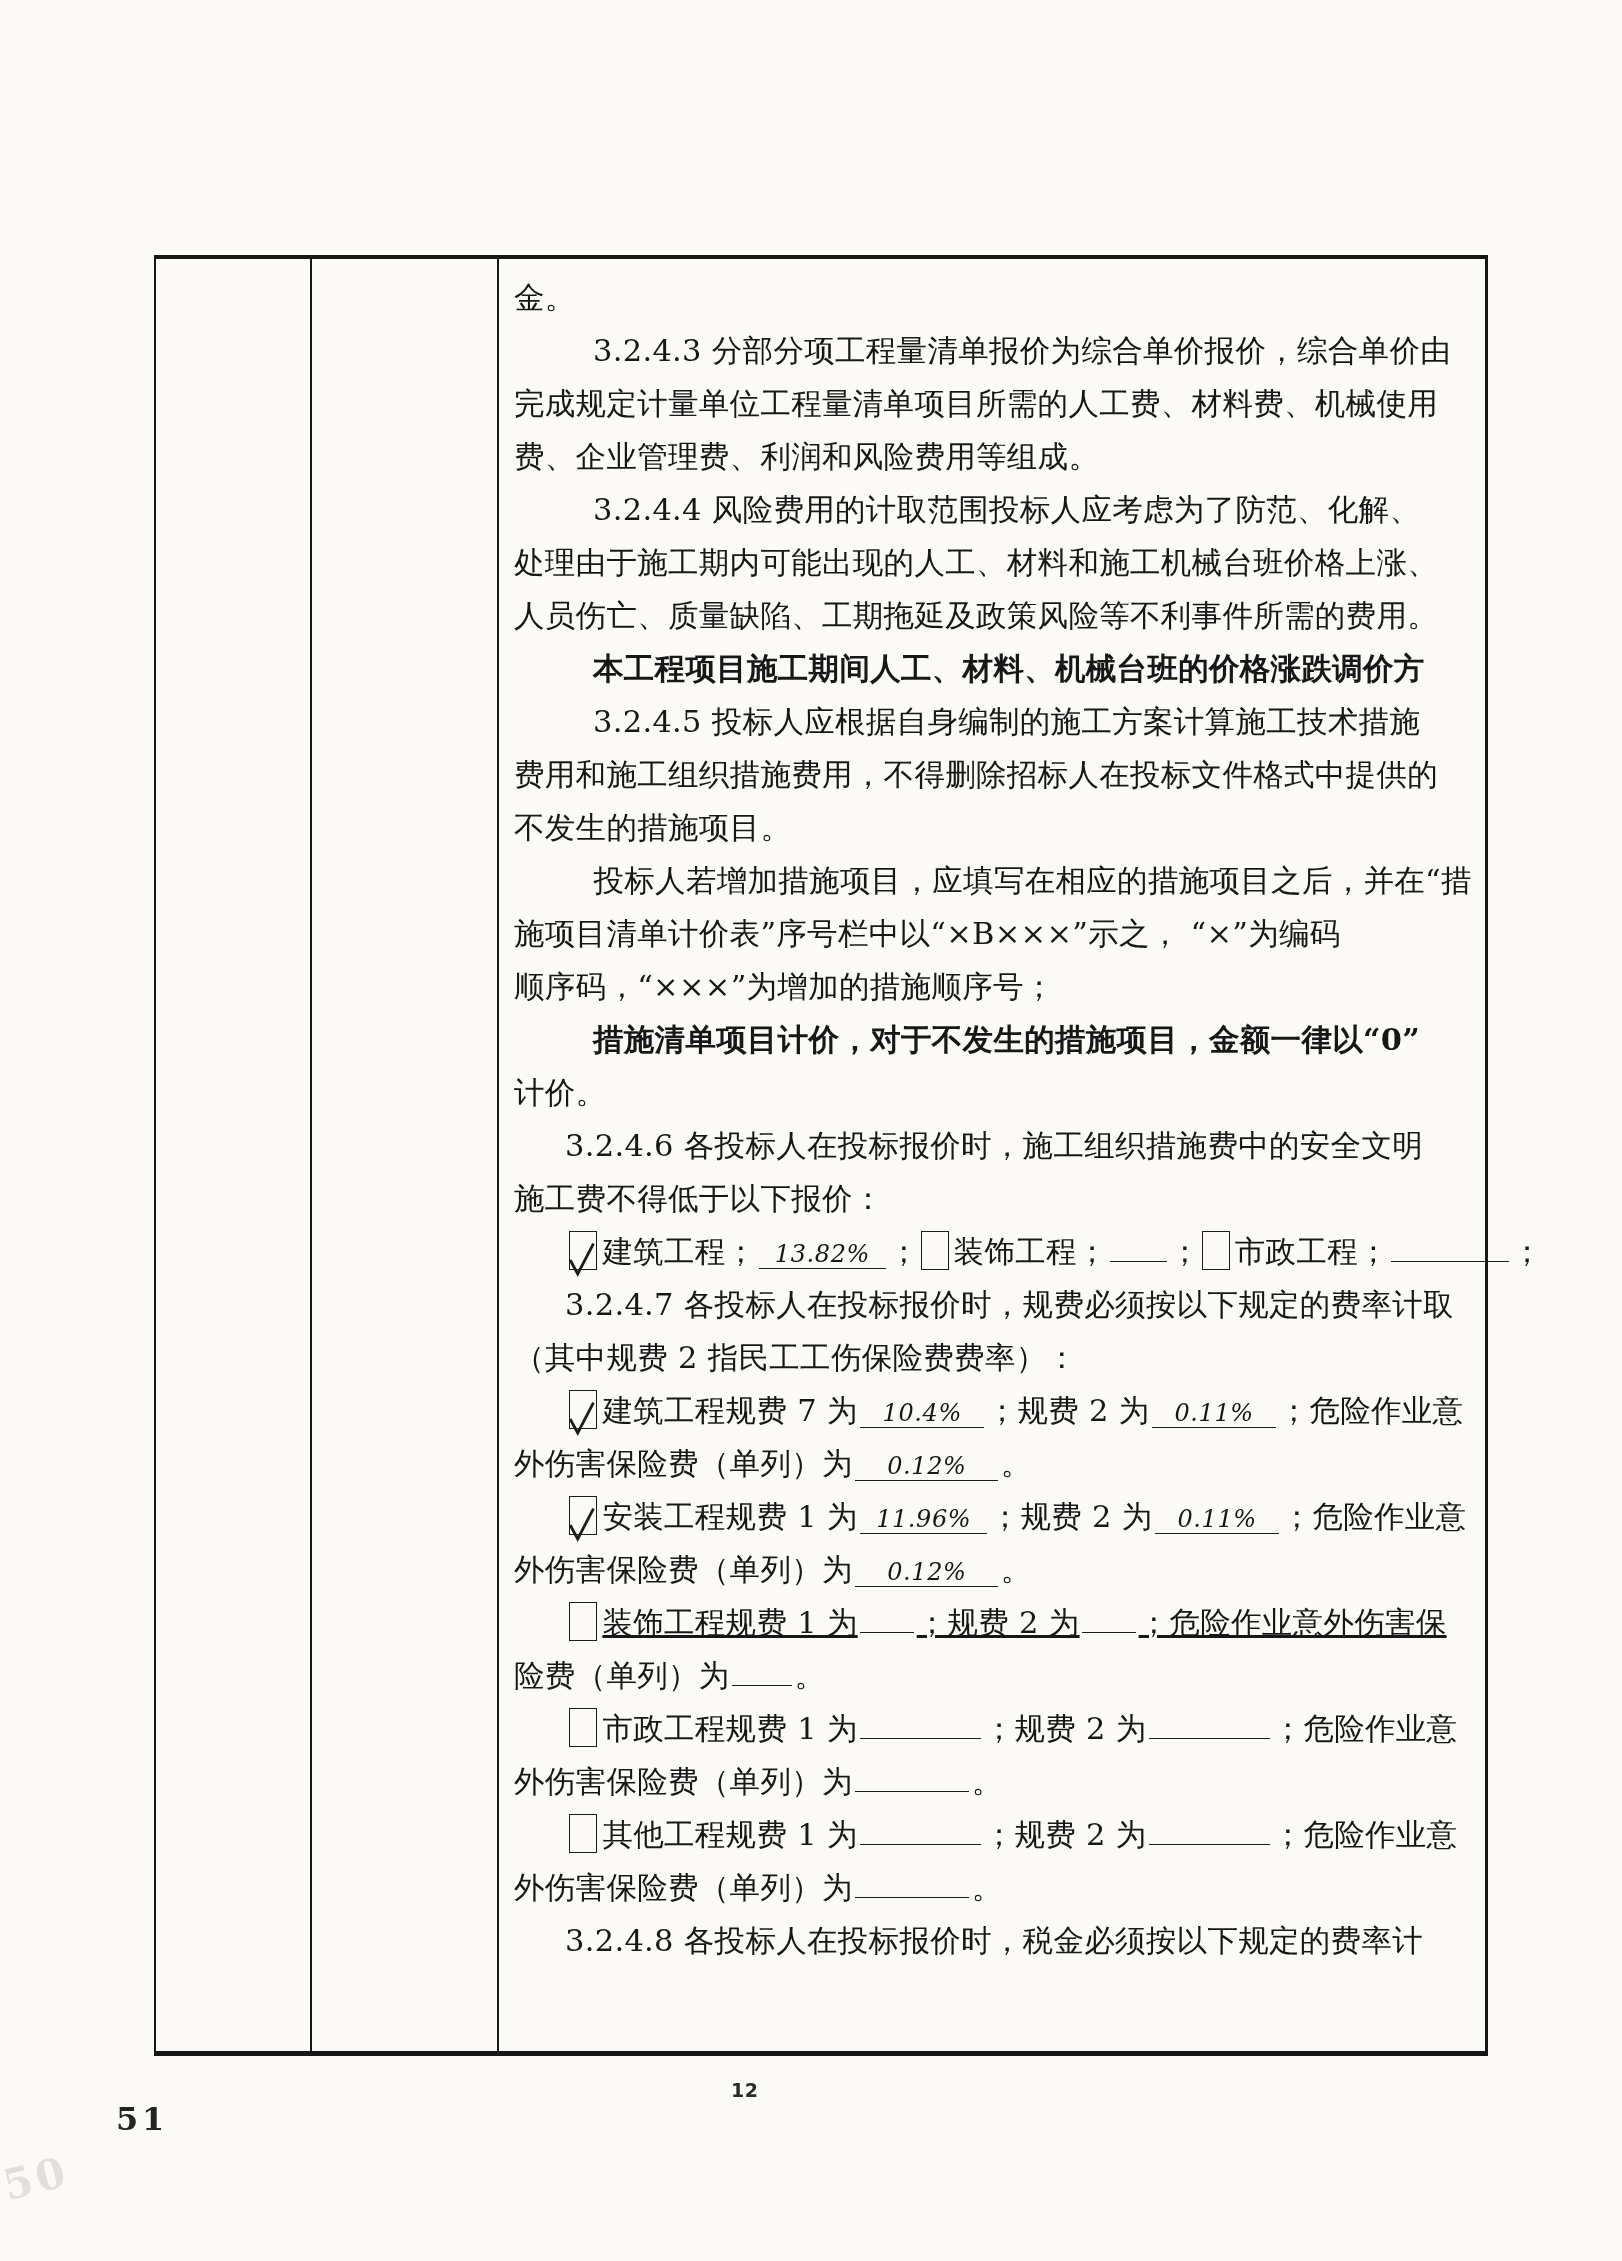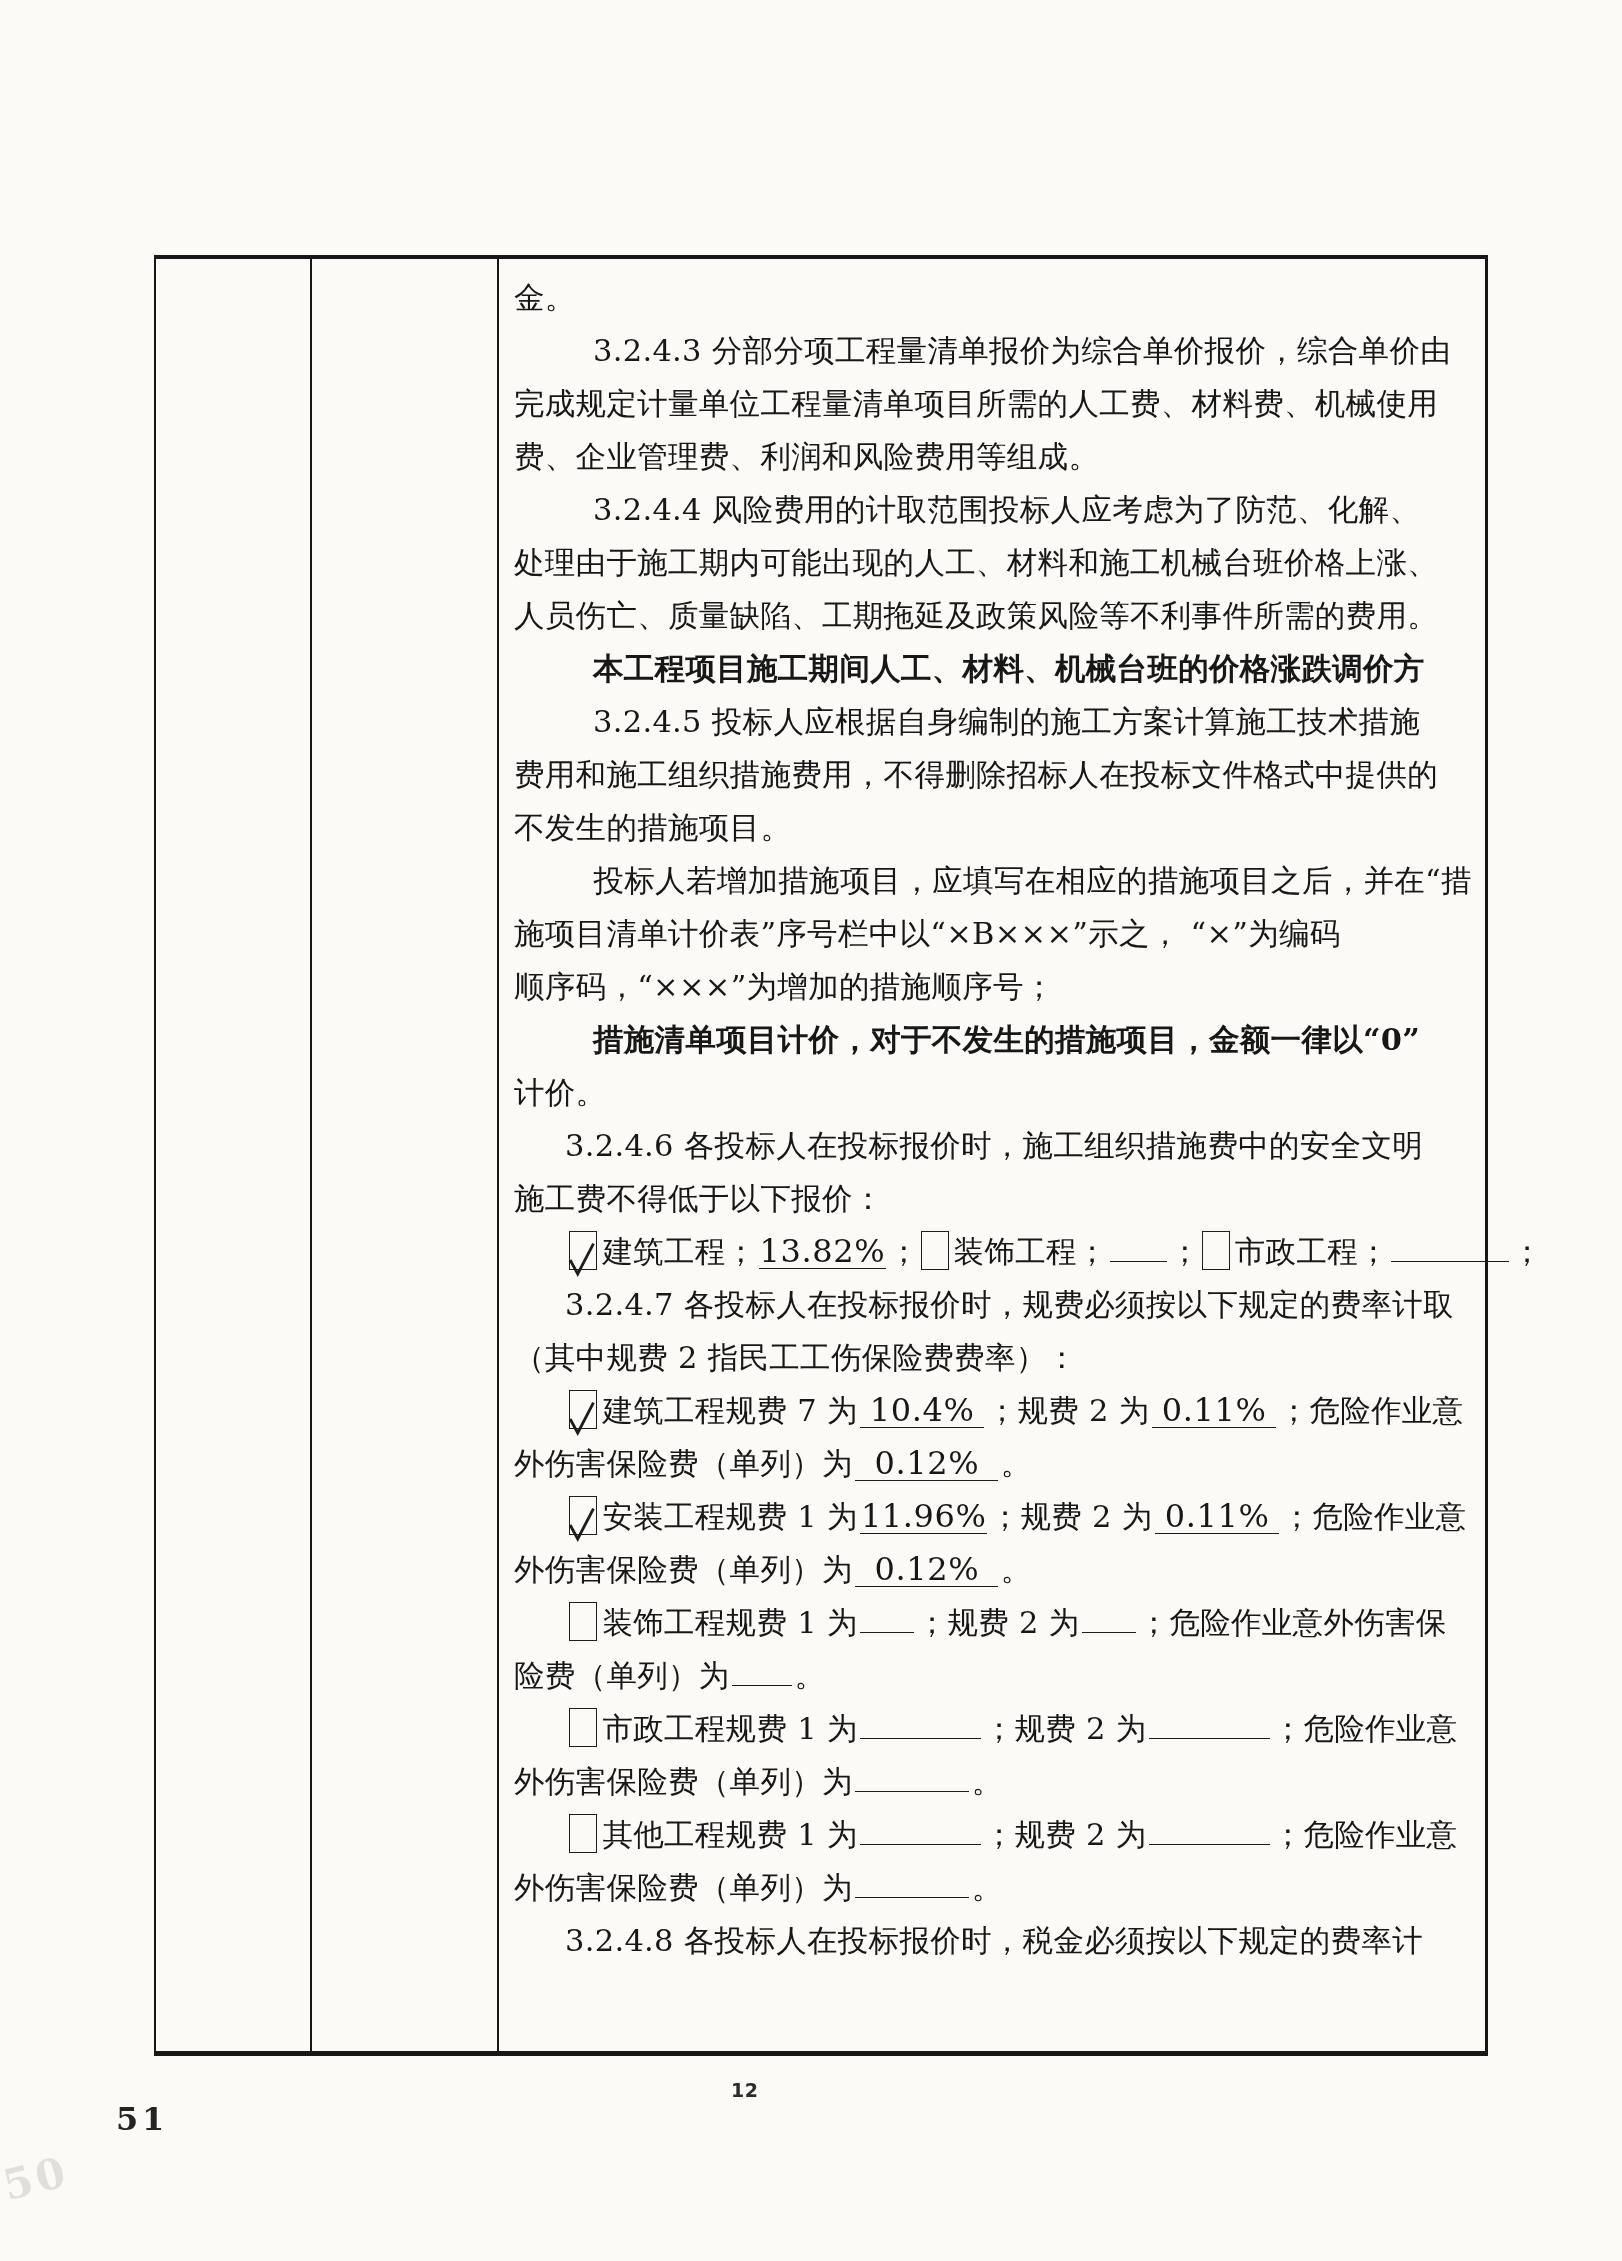--- a/index.html
+++ b/index.html
@@ -21,21 +21,21 @@
   .cb{
     display:inline-block;width:28px;height:39px;border:1.9px solid #1d1d1d;
     position:relative;vertical-align:-7.6px;margin:0 5.1px 0 1.3px;box-sizing:border-box;
   }
   .tick{position:absolute;left:-3.8px;bottom:-10.2px;width:29px;height:38px;overflow:visible;}
   .tick path{fill:none;stroke:#1d1d1d;stroke-width:4.5px;}
   .fill{
     display:inline-block;border-bottom:1.9px solid #1d1d1d;text-align:center;
     height:33px;line-height:33px;margin:0 2.5px;
   }
-  .val{font-size:32px;letter-spacing:0.6px;white-space:pre;}
+  .val{font-style:italic;font-size:24px;letter-spacing:0.6px;white-space:pre;}
   .page-number{
     position:absolute;left:731px;top:2079px;font-family:"DejaVu Sans","Liberation Sans",sans-serif;
     font-size:19px;font-weight:600;color:#2c2c2c;letter-spacing:0.6px;
   }
   .stamp{
     position:absolute;left:116px;top:2100px;font-size:32px;font-weight:700;color:#242424;
     letter-spacing:3.8px;font-family:"DejaVu Serif","Liberation Serif",serif;
   }
   .ghost{
     position:absolute;left:2.5px;top:2154px;font-size:42px;font-weight:700;color:#000;
@@ -75,21 +75,21 @@
         <div class="line" style="padding-left: 51px;"><span class="txt">3.2.4.7 各投标人在投标报价时，规费必须按以下规定的费率计取</span></div>
         <div class="line"><span class="txt">（其中规费 2 指民工工伤保险费费率）：</span></div>
         <div class="line" style="padding-left: 54px;"><span class="cb"><svg class="tick" viewBox="0 0 46 60">
               <path d="M5 30 L17 52 L42 4"></path>
             </svg></span><span class="txt">建筑工程规费 7 为</span><span class="fill" style="min-width: 124px;"><span class="val">10.4%</span></span><span class="txt">；规费 2 为</span><span class="fill" style="min-width: 124px;"><span class="val">0.11%</span></span><span class="txt">；危险作业意</span></div>
         <div class="line"><span class="txt">外伤害保险费（单列）为</span><span class="fill" style="min-width: 143px;"><span class="val">0.12%</span></span><span class="txt">。</span></div>
         <div class="line" style="padding-left: 54px;"><span class="cb"><svg class="tick" viewBox="0 0 46 60">
               <path d="M5 30 L17 52 L42 4"></path>
             </svg></span><span class="txt">安装工程规费 1 为</span><span class="fill" style="min-width: 127px;"><span class="val">11.96%</span></span><span class="txt">；规费 2 为</span><span class="fill" style="min-width: 124px;"><span class="val">0.11%</span></span><span class="txt">；危险作业意</span></div>
         <div class="line"><span class="txt">外伤害保险费（单列）为</span><span class="fill" style="min-width: 143px;"><span class="val">0.12%</span></span><span class="txt">。</span></div>
-        <div class="line" style="padding-left: 54px;"><span class="cb"></span><span class="txt">装饰工程规费 1 为</span><span class="fill" style="min-width: 54px;"><span class="val"></span></span><span class="txt">；规费 2 为</span><span class="fill" style="min-width: 54px;"><span class="val"></span></span><span class="txt">；危险作业意外伤害保</span></div>
+        <div class="line" style="padding-left: 54px; text-decoration: underline;"><span class="cb"></span><span class="txt">装饰工程规费 1 为</span><span class="fill" style="min-width: 54px;"><span class="val"></span></span><span class="txt">；规费 2 为</span><span class="fill" style="min-width: 54px;"><span class="val"></span></span><span class="txt">；危险作业意外伤害保</span></div>
         <div class="line"><span class="txt">险费（单列）为</span><span class="fill" style="min-width: 60px;"><span class="val"></span></span><span class="txt">。</span></div>
         <div class="line" style="padding-left: 54px;"><span class="cb"></span><span class="txt">市政工程规费 1 为</span><span class="fill" style="min-width: 121px;"><span class="val"></span></span><span class="txt">；规费 2 为</span><span class="fill" style="min-width: 121px;"><span class="val"></span></span><span class="txt">；危险作业意</span></div>
         <div class="line"><span class="txt">外伤害保险费（单列）为</span><span class="fill" style="min-width: 114px;"><span class="val"></span></span><span class="txt">。</span></div>
         <div class="line" style="padding-left: 54px;"><span class="cb"></span><span class="txt">其他工程规费 1 为</span><span class="fill" style="min-width: 121px;"><span class="val"></span></span><span class="txt">；规费 2 为</span><span class="fill" style="min-width: 121px;"><span class="val"></span></span><span class="txt">；危险作业意</span></div>
         <div class="line"><span class="txt">外伤害保险费（单列）为</span><span class="fill" style="min-width: 114px;"><span class="val"></span></span><span class="txt">。</span></div>
         <div class="line" style="padding-left: 51px;"><span class="txt">3.2.4.8 各投标人在投标报价时，税金必须按以下规定的费率计</span></div>
       </div>
   </div>
 
   <div class="page-number">12</div>

